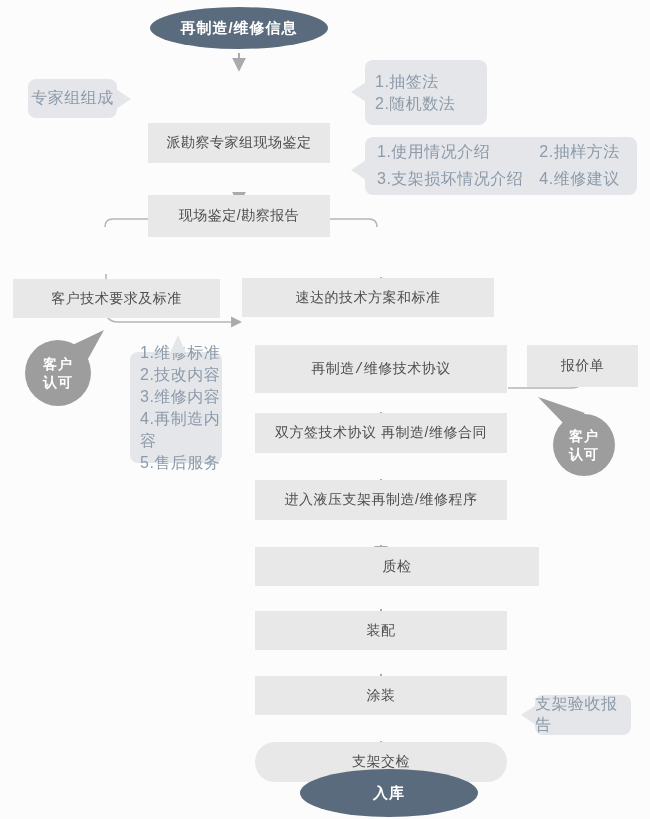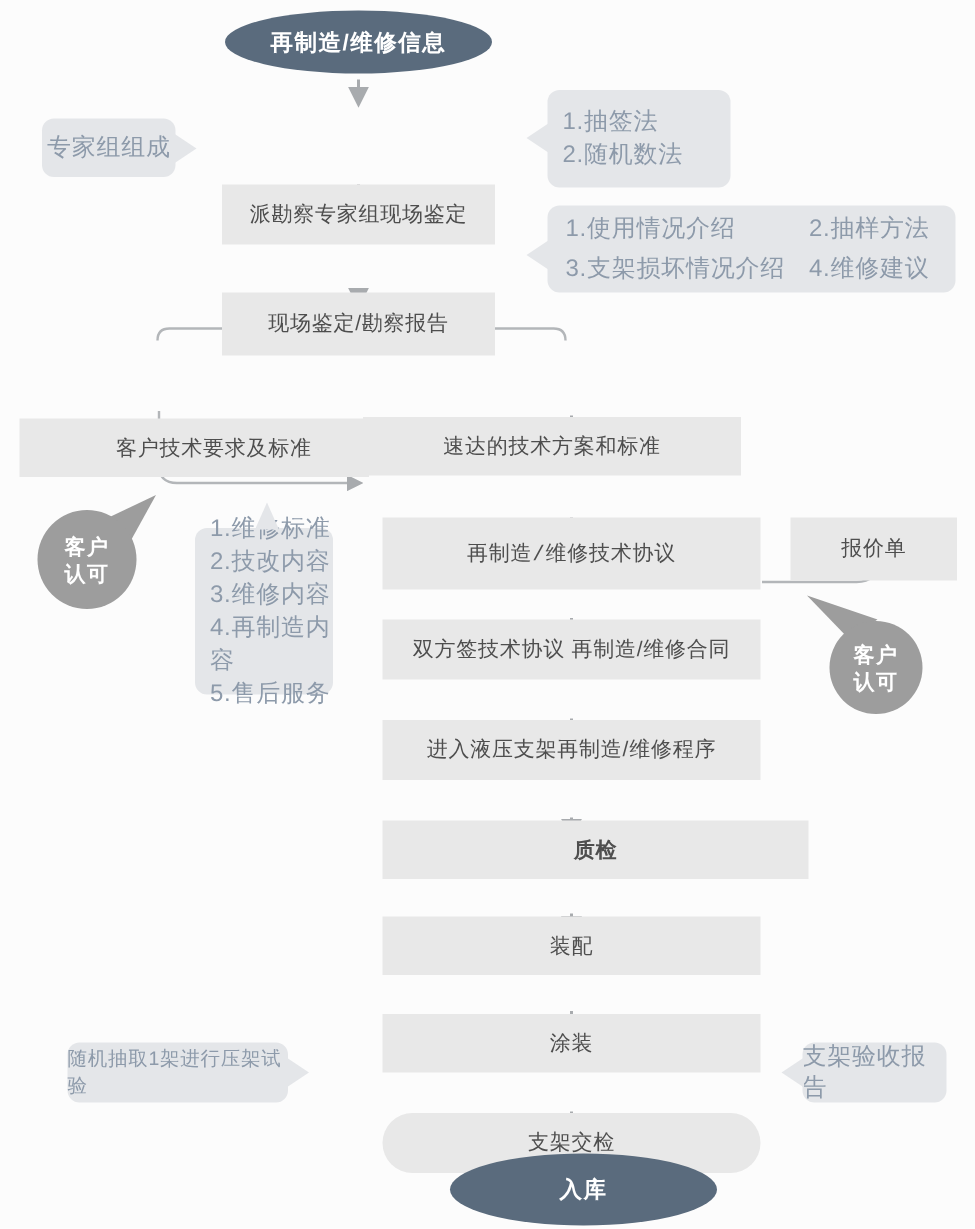--- a/index.html
+++ b/index.html
@@ -118,21 +118,21 @@
     </div>
 
   <div class="callout grid" style="left:365px;top:137px;width:272px;height:58px;box-sizing:border-box;">
     <span>1.使用情况介绍</span>
     <span>2.抽样方法</span>
     <span>3.支架损坏情况介绍</span>
     <span>4.维修建议</span>
     <i class="tail left fix2"></i>
   </div>
 
-  <div class="box" style="left:13px;top:234px;width:207px;height:39px;padding-left:26px;">
+  <div class="box" style="left:13px;top:234px;width:207px;height:39px;">
       <span>客户技术要求及标准</span>
     </div>
 
   <div class="box" style="left:242px;top:233px;width:252px;height:39px;">
       <span>速达的技术方案和标准</span>
     </div>
 
   <div class="box" style="left:255px;top:300px;width:252px;height:48px;font-family:Liberation Mono, monospace;">
       <span>再制造/维修技术协议</span>
     </div>
@@ -161,36 +161,32 @@
 
   <div class="badge" style="left:553px;top:414px;width:62px;height:62px;">
     <span>客户</span>
     <span>认可</span>
   </div>
 
   <div class="box" style="left:255px;top:435px;width:252px;height:40px;">
       <span>进入液压支架再制造/维修程序</span>
     </div>
 
-  <div class="box" style="left:255px;top:502px;width:284px;height:39px;font-weight:bold;">
+  <div class="box" style="left:255px;top:502px;width:284px;height:39px;">
       <span>质检</span>
     </div>
 
   <div class="box" style="left:255px;top:566px;width:252px;height:39px;">
       <span>装配</span>
     </div>
 
   <div class="box" style="left:255px;top:631px;width:252px;height:39px;">
       <span>涂装</span>
     </div>
 
-  <div class="callout" style="left:45px;top:695px;width:147px;height:40px;font-size:13px;">
-    <span>随机抽取1架进行压架试验</span>
-    <i class="tail right"></i>
-  </div>
 
   <div class="box" style="left:255px;top:697px;width:252px;height:40px;border-radius:20px;">
       <span>支架交检</span>
     </div>
 
   <div class="callout" style="left:535px;top:695px;width:96px;height:40px;">
     <span>支架验收报告</span>
     <i class="tail left"></i>
   </div>
 

